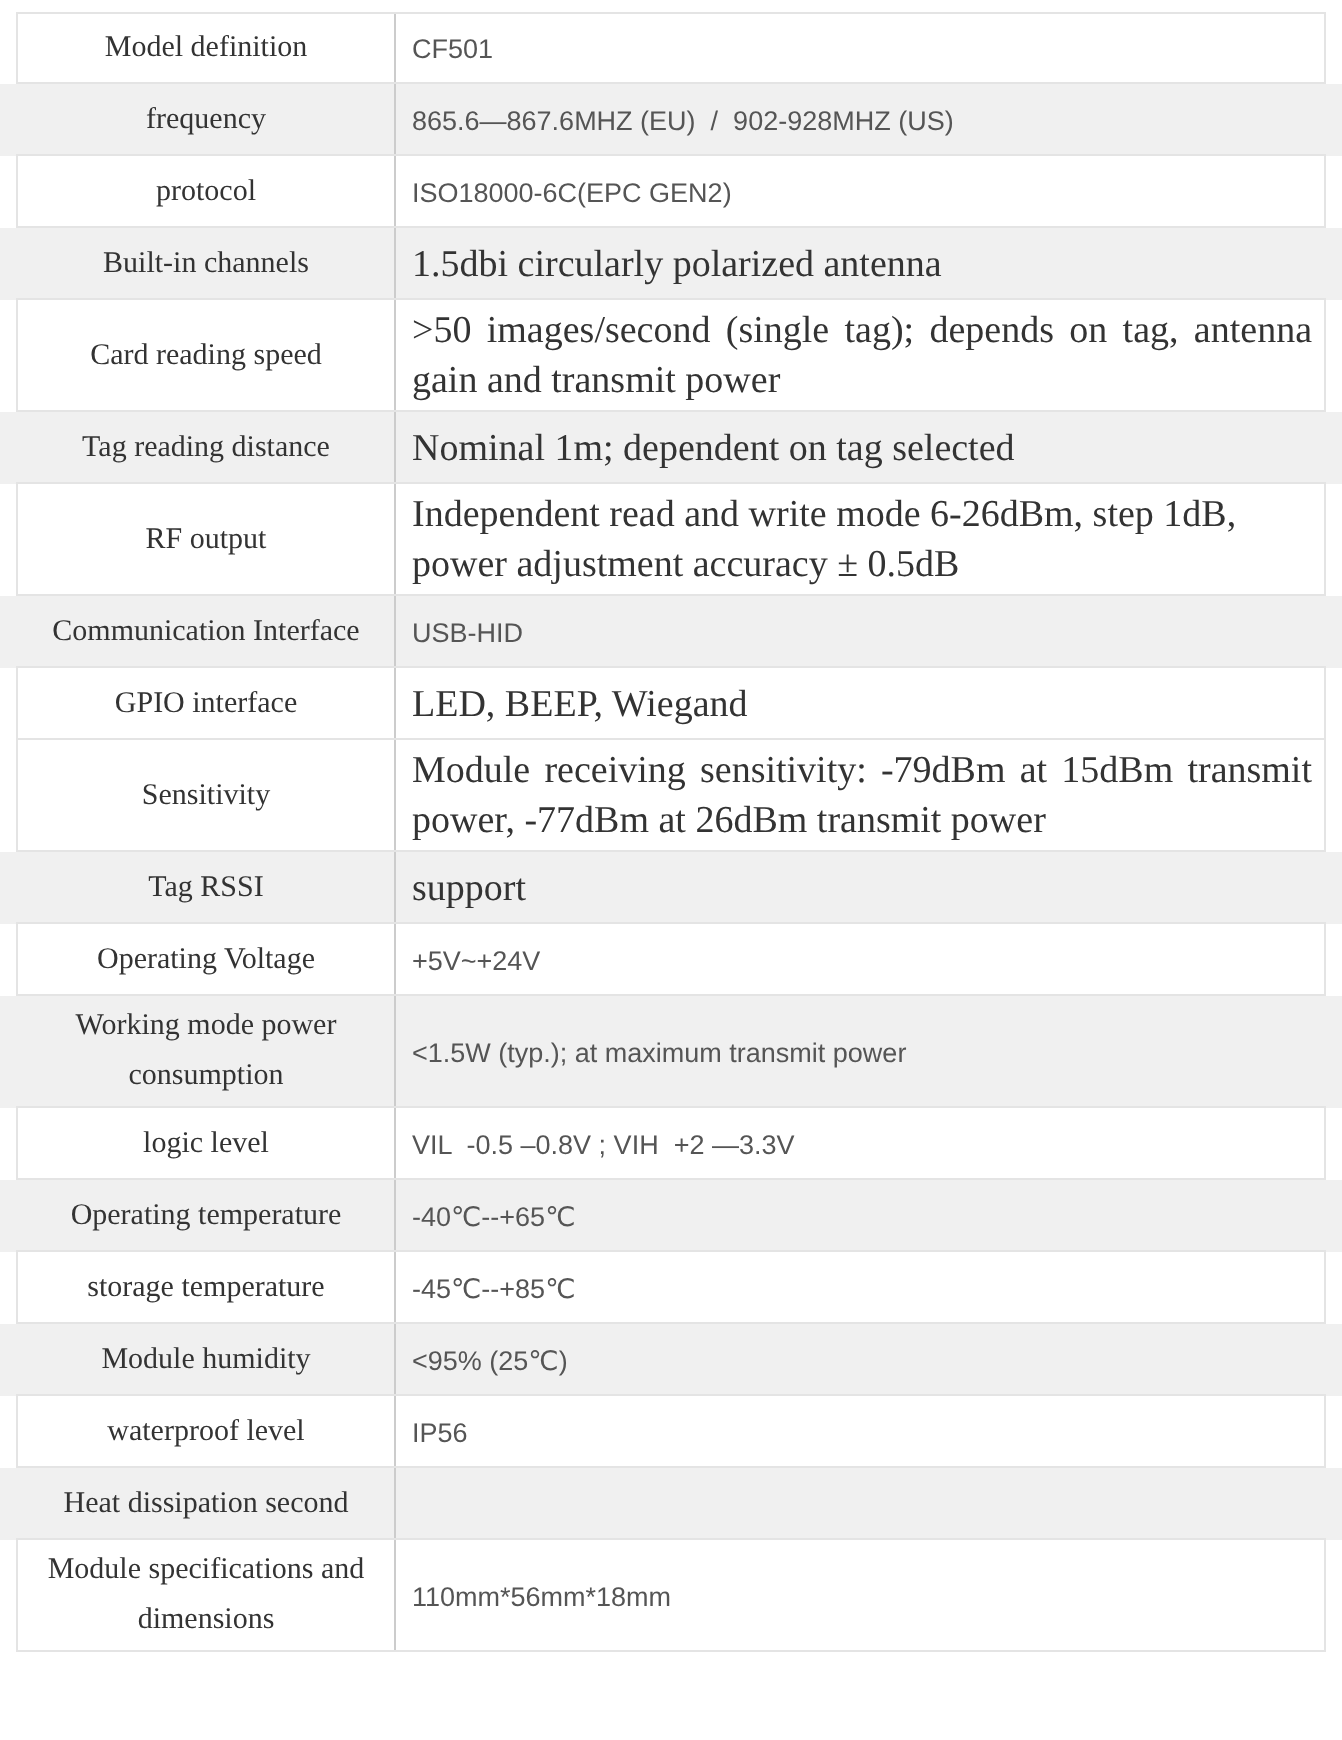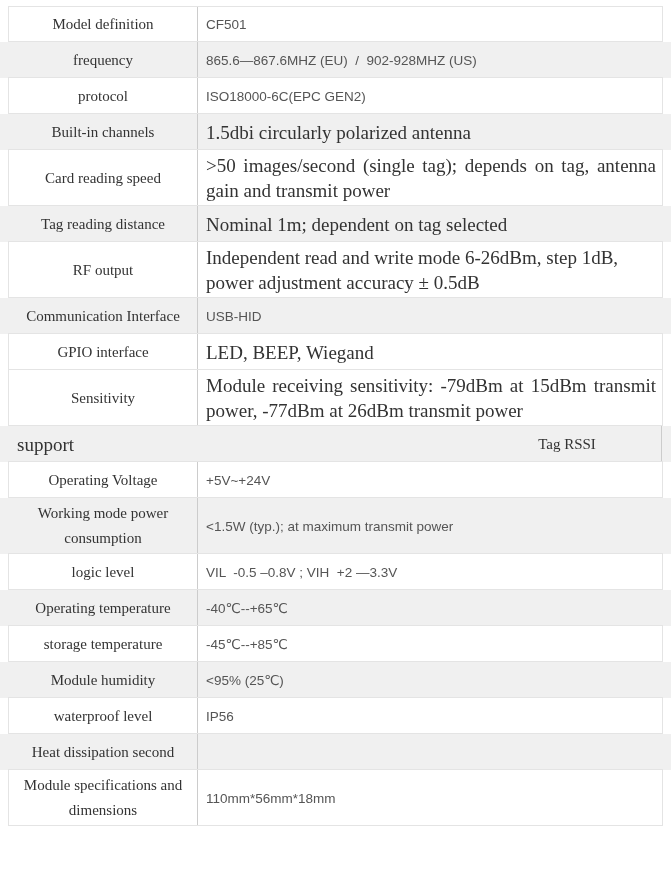--- a/index.html
+++ b/index.html
@@ -209,26 +209,26 @@
         <span class="label-text">Sensitivity</span>
       </div>
       <div class="cell cell-value">
         <span class="value-text">Module receiving sensitivity: -79dBm at 15dBm transmit power, -77dBm at 26dBm transmit power</span>
       </div>
     </div>
   </div>
 
   <div class="spec-row striped font-serif">
     <div class="row-inner">
+      <div class="cell cell-label">
+        <span class="label-text">Tag RSSI</span>
+      </div>
       <div class="cell cell-value">
         <span class="value-text">support</span>
       </div>
-      <div class="cell cell-label">
-        <span class="label-text">Tag RSSI</span>
-      </div>
     </div>
   </div>
 
   <div class="spec-row font-sans">
     <div class="row-inner">
       <div class="cell cell-label">
         <span class="label-text">Operating Voltage</span>
       </div>
       <div class="cell cell-value">
         <span class="value-text">+5V~+24V</span>

